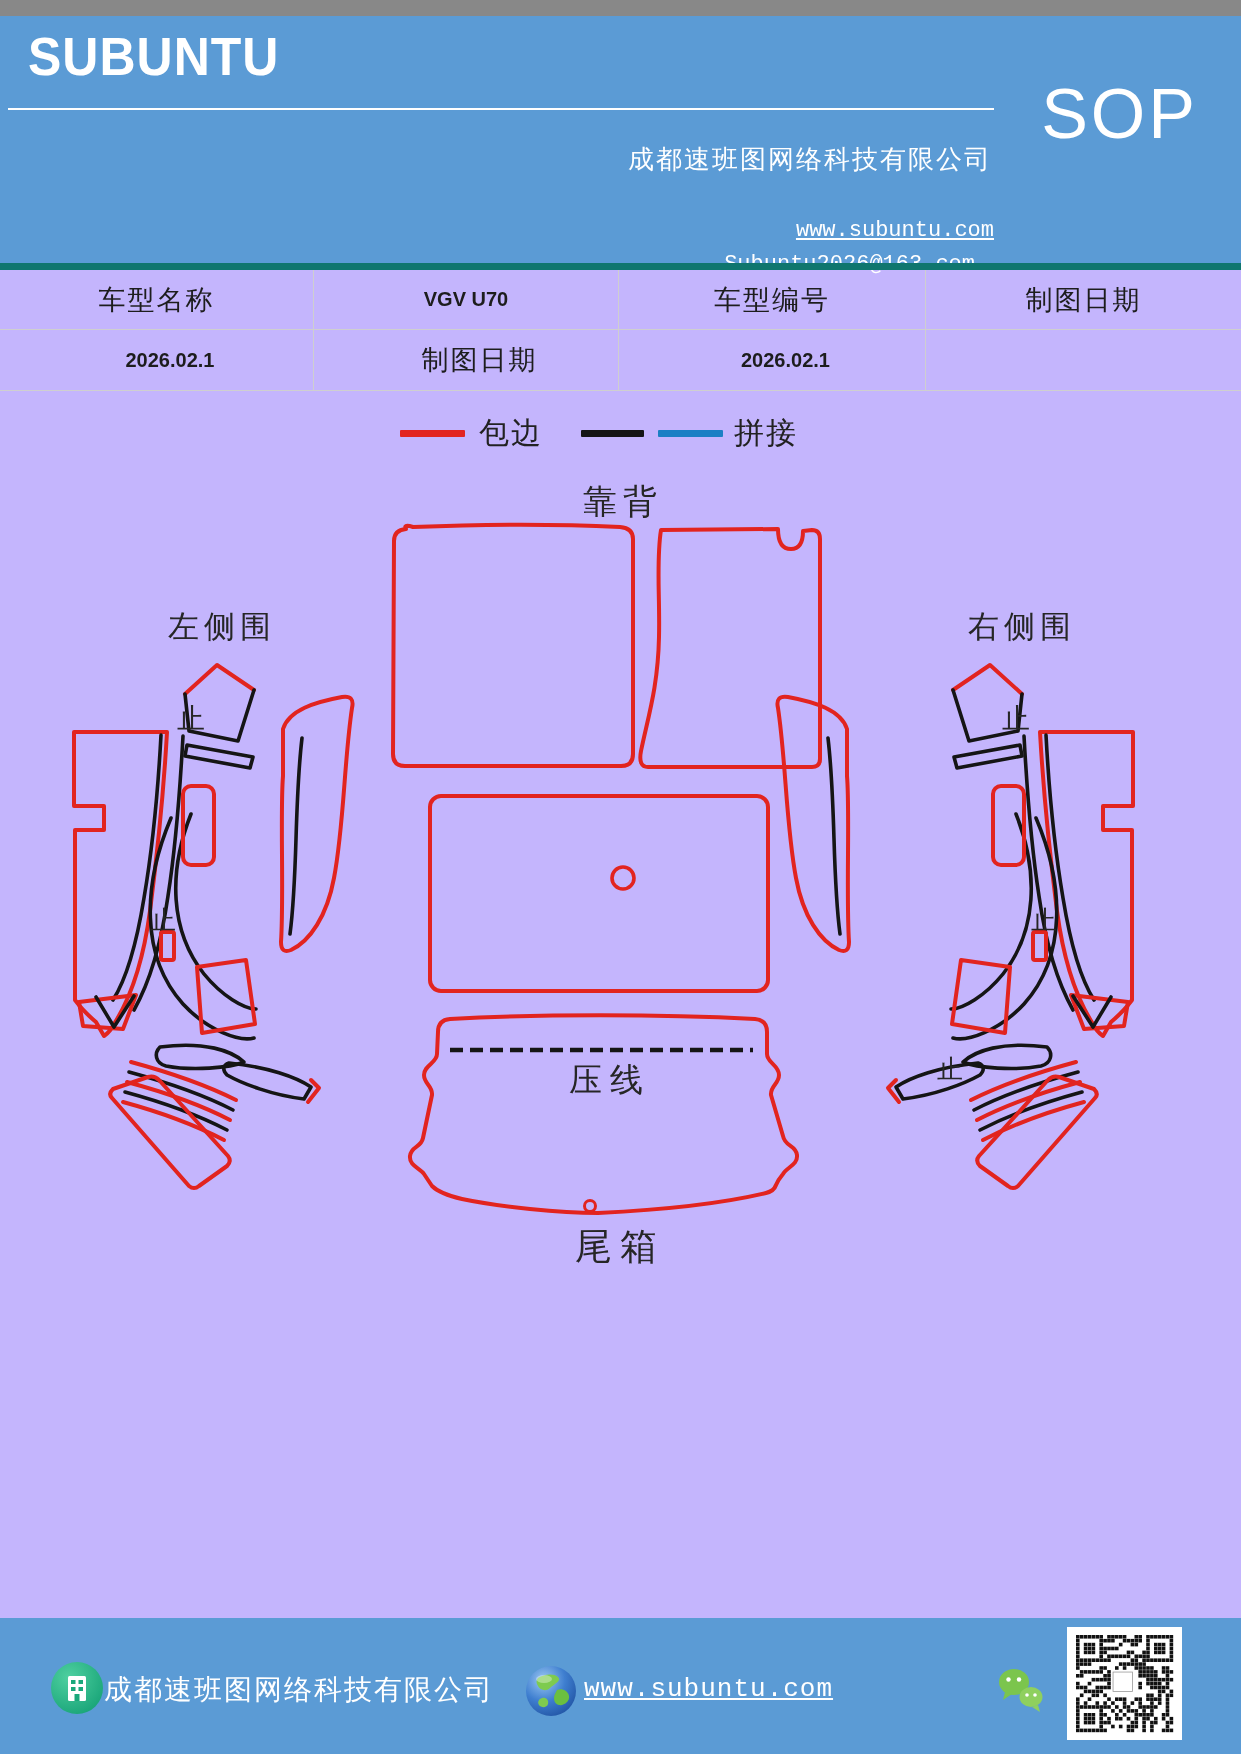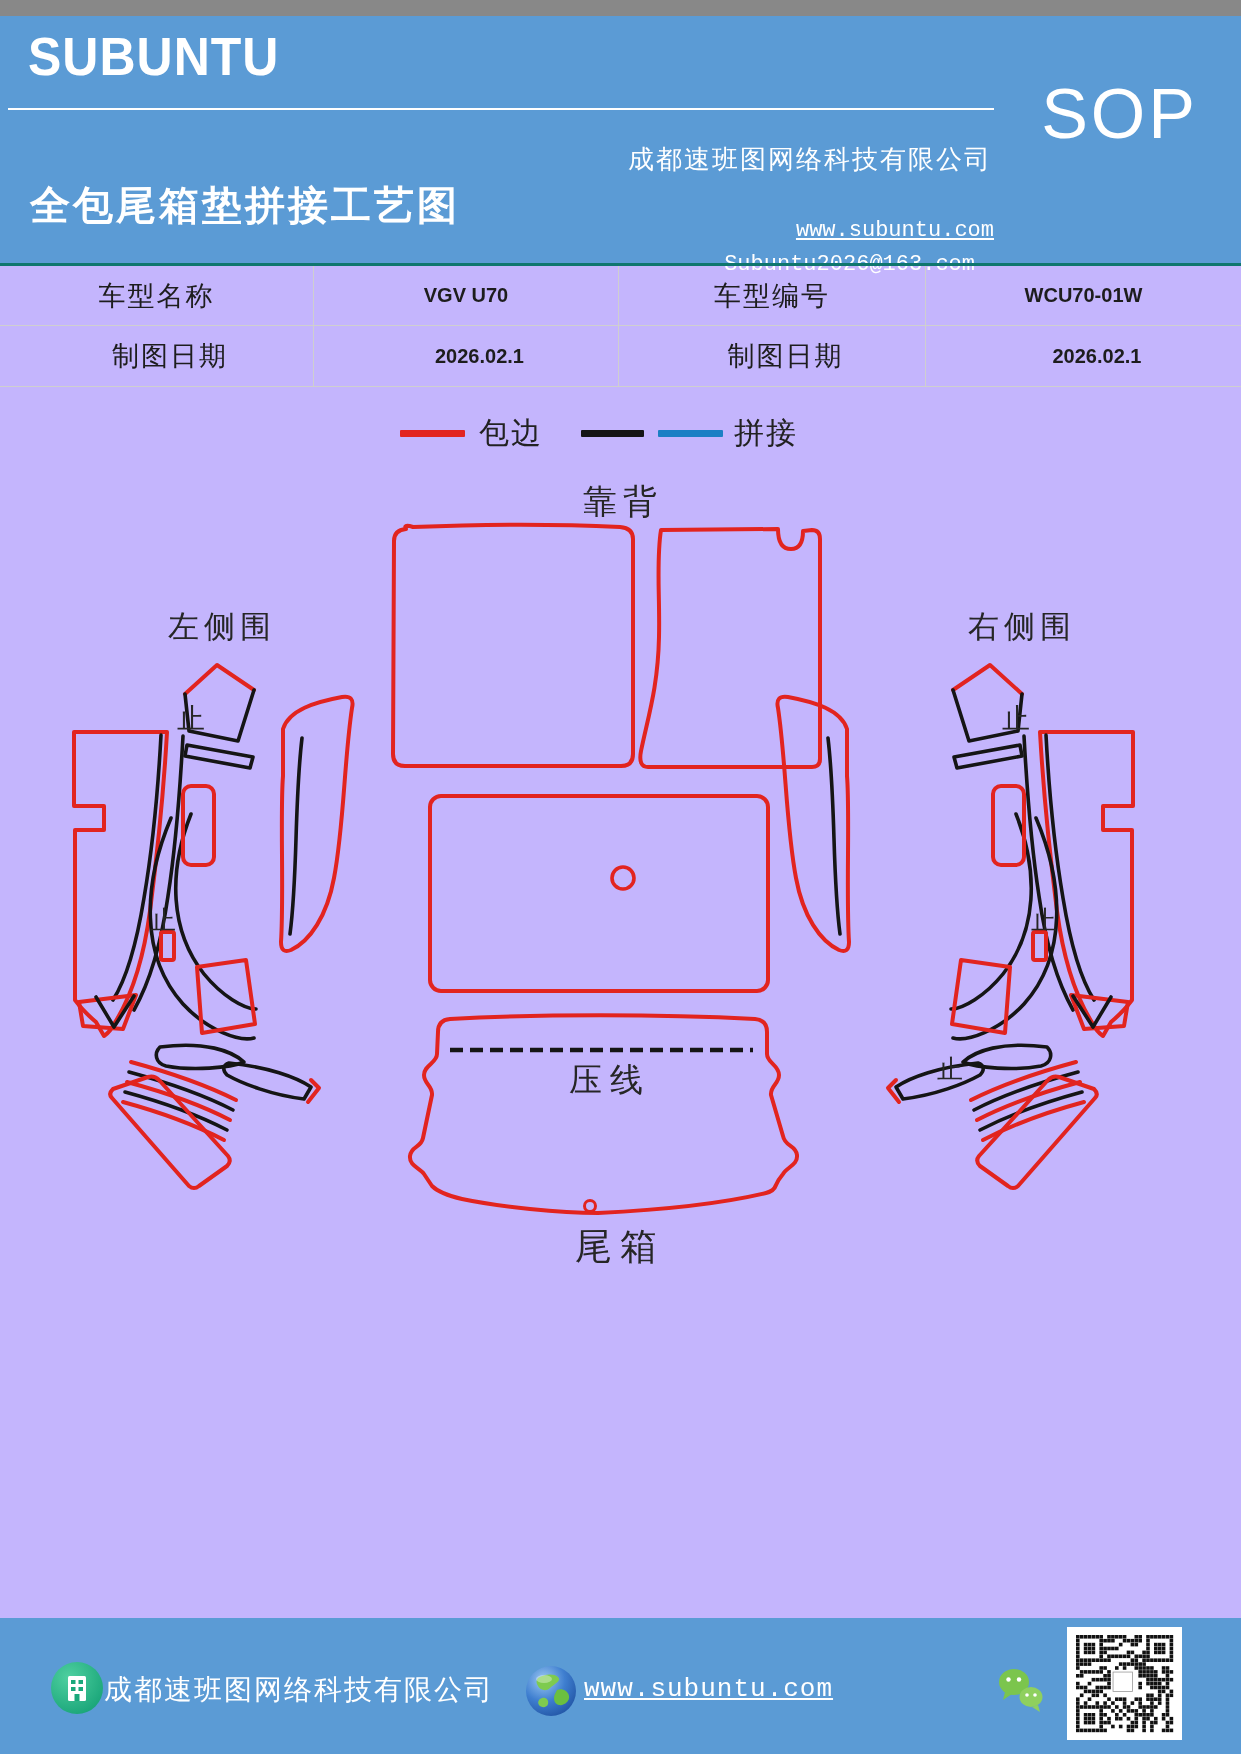--- a/index.html
+++ b/index.html
@@ -16,21 +16,21 @@
               font-family:"Liberation Serif",serif;letter-spacing:2px;}
   .hd-web{position:absolute;right:247px;top:202px;color:#fff;font-size:22px;
           font-family:"Liberation Mono","DejaVu Sans Mono",monospace;text-decoration:underline;}
   .hd-mail{position:absolute;right:266px;top:236px;color:#fff;font-size:22px;
            font-family:"Liberation Mono","DejaVu Sans Mono",monospace;}
   .sop{position:absolute;right:43px;top:58px;color:#fff;font-size:70px;font-weight:normal;
        letter-spacing:3px;font-family:"Liberation Sans",sans-serif;}
   
   .info-table{position:absolute;left:0;top:247px;width:1241px;height:120px;
               display:grid;grid-template-columns:314px 305px 307px 315px;grid-template-rows:60px 60px;
-              border-top:3px solid #0f766e;border-bottom:1px solid #cfcfcf;}
+              border-top:7px solid #0f766e;border-bottom:1px solid #cfcfcf;}
   .cell{border-right:1px solid #cfcfcf;border-bottom:1px solid #cfcfcf;
         display:flex;align-items:center;justify-content:center;color:#1d1d1d;}
   .cell:nth-child(4n){border-right:none;}
   .cell:nth-child(n+5){border-bottom:none;padding-left:27px;}
   .cell.lab{font-family:"Liberation Serif",serif;font-size:27px;letter-spacing:2px;}
   .cell.val{font-family:"Liberation Sans",sans-serif;font-size:20px;font-weight:600;}
   
   .legend{position:absolute;left:400px;top:398px;height:38px;display:flex;align-items:center;}
   .leg-line{height:7px;width:65px;border-radius:1px;}
   .leg-text{font-family:"Liberation Serif",serif;font-size:30px;color:#222;letter-spacing:2px;}
@@ -50,32 +50,30 @@
   .qr-box{position:absolute;left:1067px;top:9px;width:115px;height:113px;background:#fff;}
 </style>
 </head>
 <body>
 
 <div class="page">
 
   <div class="header">
     <div class="brand">SUBUNTU</div>
     <div class="hrule"></div>
-    <div class="doc-title">全包尾箱垫拼接工艺图</div>
     <div class="hd-company">成都速班图网络科技有限公司</div>
     <div class="hd-web">www.subuntu.com</div>
     <div class="hd-mail">Subuntu2026@163.com</div>
     <div class="sop">SOP</div>
   </div>
 
   <div class="info-table">
     <div class="cell lab">车型名称</div>
     <div class="cell val">VGV U70</div>
     <div class="cell lab">车型编号</div>
-    <div class="cell val">WCU70-01W</div>
     <div class="cell lab">制图日期</div>
     <div class="cell val">2026.02.1</div>
     <div class="cell lab">制图日期</div>
     <div class="cell val">2026.02.1</div>
   </div>
 
   <div class="legend">
     <div class="leg-line" style="background:#e2241f;"></div>
     <div style="width:14px;"></div>
     <div class="leg-text">包边</div>

